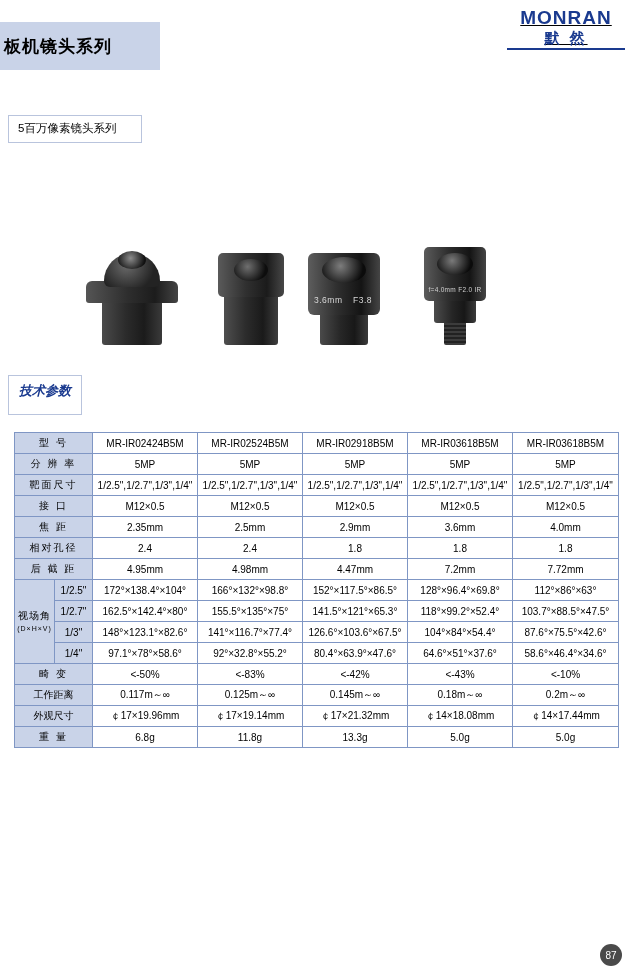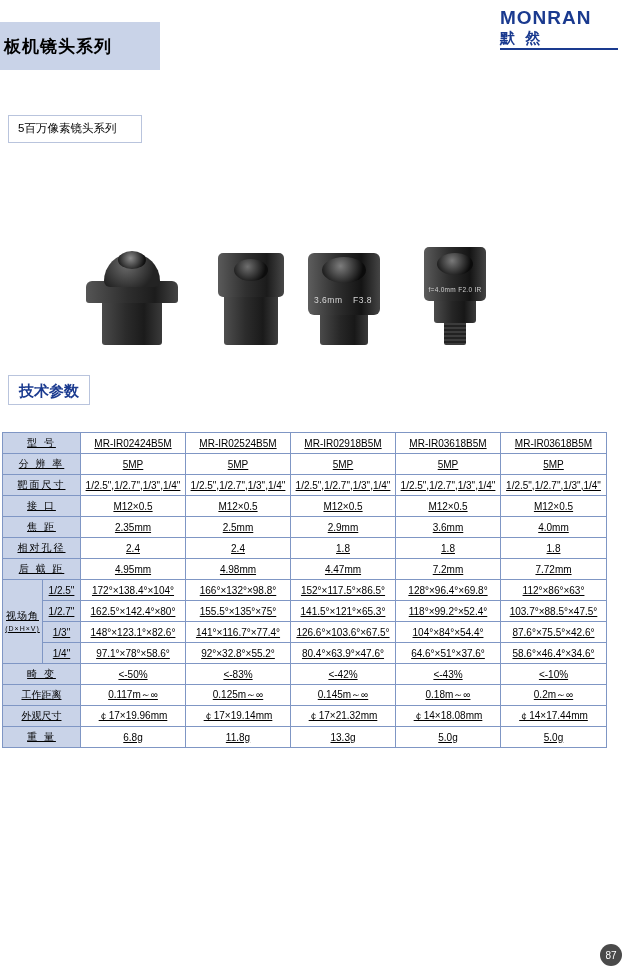--- a/index.html
+++ b/index.html
@@ -13,23 +13,24 @@
     font-family: "Liberation Sans", sans-serif;
     color: #000;
     position: relative;
     overflow: hidden;
   }
 
   
   .brand {
     position: absolute;
     top: 8px;
-    right: 20px;
-    text-align: left;
+    right: 13px;
+    text-align: center;
     line-height: 1;
+    text-decoration: underline;
   }
   .brand-name {
     font-size: 19px;
     font-weight: bold;
     letter-spacing: 1px;
     color: #1a3a8f;
   }
   .brand-cn {
     font-size: 15px;
     font-weight: bold;
@@ -196,33 +197,33 @@
     color: #cfcfcf; font-size: 6.5px; letter-spacing: 0.3px;
   }
 
   
   .tech-label {
     position: absolute;
     top: 375px;
     left: 8px;
     border: 1px solid #b9c4dd;
     background: #fff;
-    padding: 6px 10px 3px 10px;
-    font-size: 15px;
+    padding: 6px 10px 14px 10px;
+    font-size: 13px;
     font-weight: bold;
     color: #1a3a8f;
+    font-style: italic;
   }
 
   
   .table-wrap {
     position: absolute;
     top: 432px;
-    left: 2px;
+    left: 14px;
     width: 604px;
-    text-decoration: underline;
   }
   table.spec {
     border-collapse: collapse;
     width: 604px;
     table-layout: fixed;
   }
   table.spec td, table.spec th {
     border: 1px solid #7f96c4;
     font-size: 10px;
     text-align: center;

